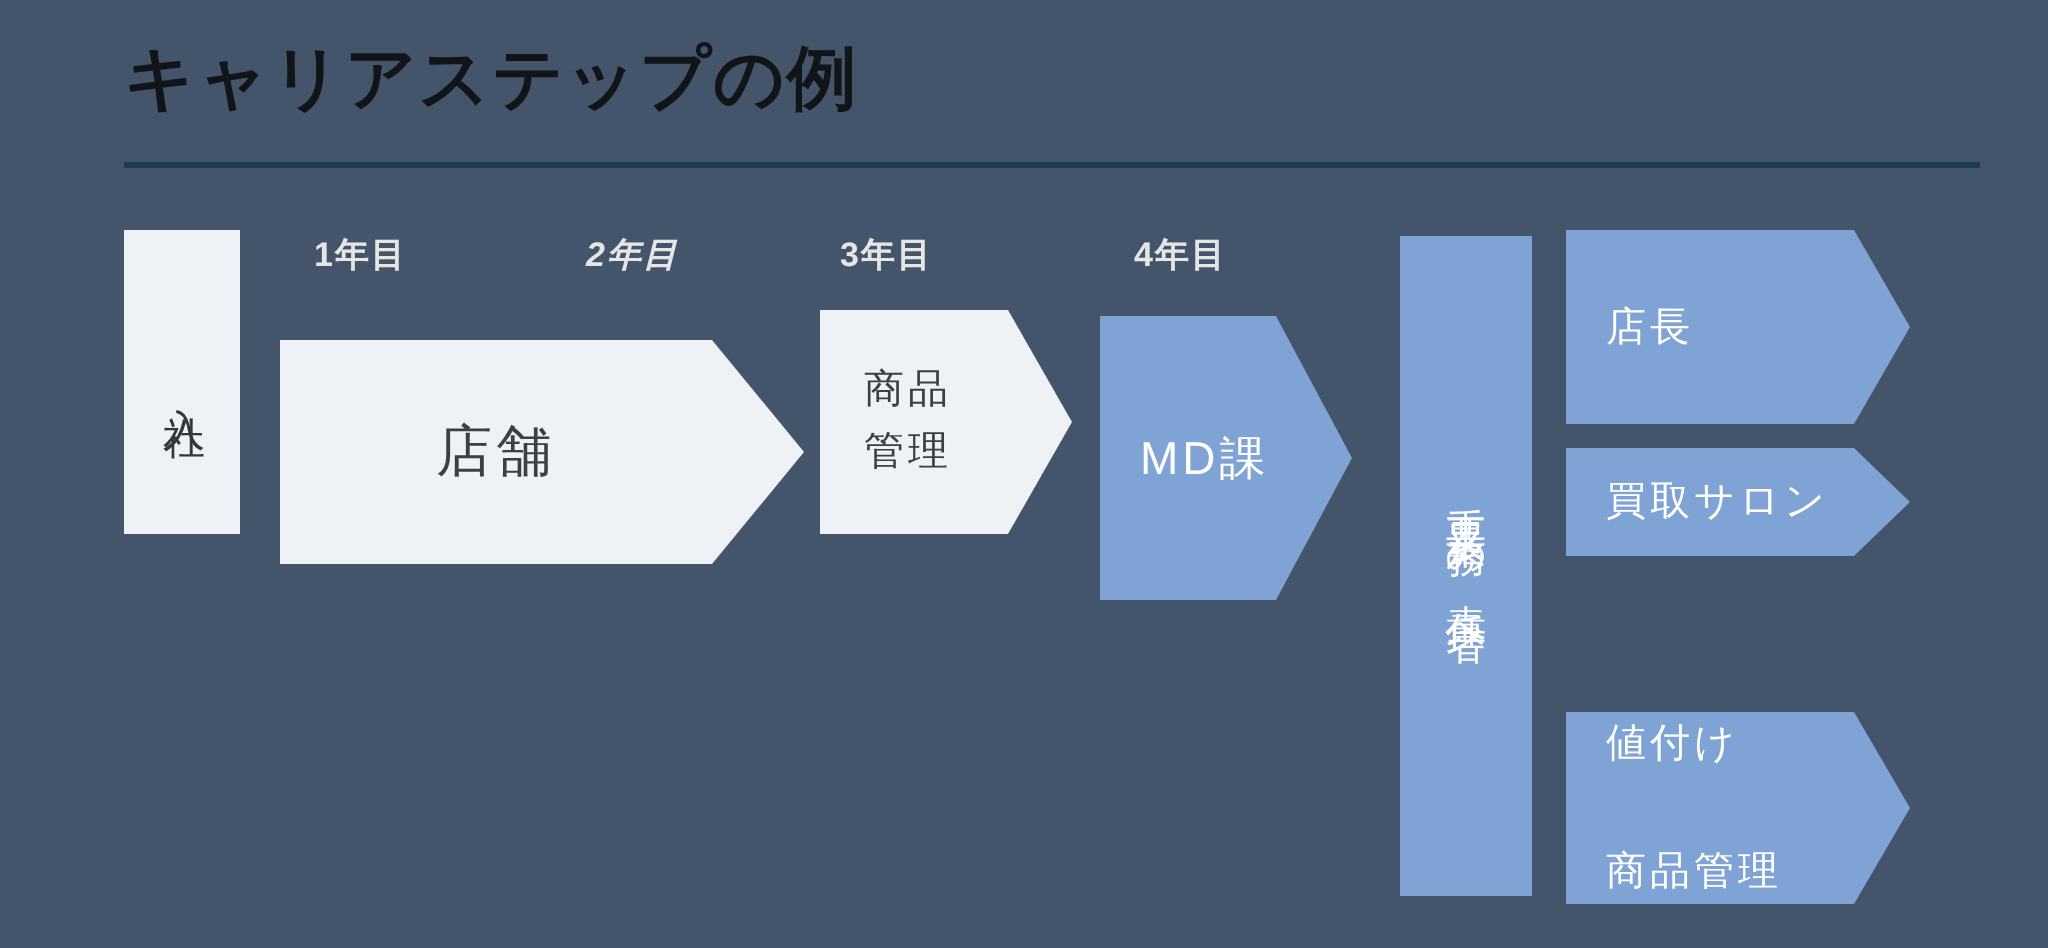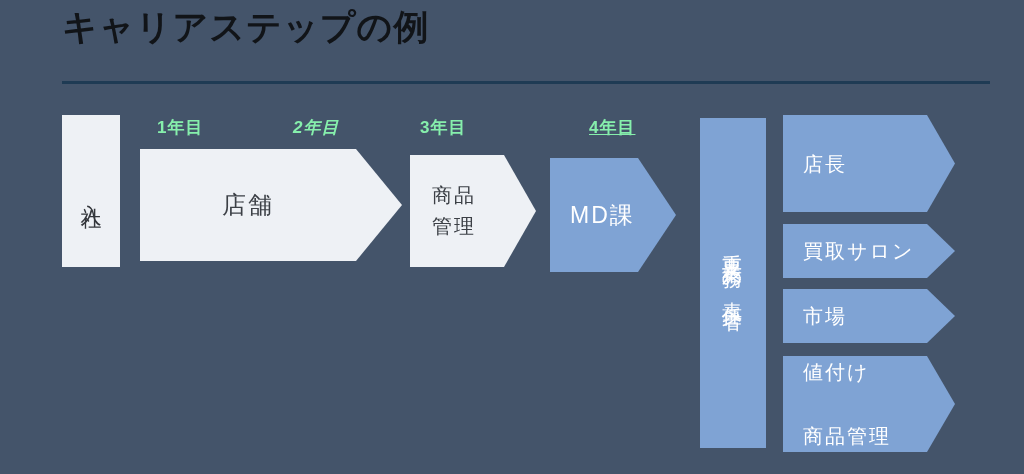--- a/index.html
+++ b/index.html
@@ -9,44 +9,44 @@
   }
   .slide{
     position:relative;
     width:1024px;
     height:474px;
     background:#44546A;
     overflow:hidden;
   }
   .title{
     position:absolute;
-    left:62px; top:4px;
+    left:62px; top:16px;
     font-size:35px;
     font-weight:600;
     color:#111418;
     letter-spacing:1px;
   }
   .divider{
     position:absolute;
     left:62px; top:81px;
     width:928px; height:3px;
     background:#1F3B54;
   }
   .year-label{
     position:absolute;
     top:116px;
     font-size:17px;
     font-weight:700;
-    color:#86efac;
+    color:#e5e5e5;
     letter-spacing:1px;
   }
   .year-1{left:157px;}
   .year-2{left:293px;font-style:italic;}
   .year-3{left:420px;}
-  .year-4{left:589px;text-decoration:underline;}
+  .year-4{left:567px;}
 
   .entry-box{
     position:absolute;
     left:62px; top:115px;
     width:58px; height:152px;
     background:#EEF1F5;
     display:flex; align-items:center; justify-content:center;
   }
   .vtext{
     writing-mode:vertical-rl;
@@ -64,42 +64,42 @@
   }
   .arrow-white{
     background:#EEF1F5;
     color:#3c4046;
   }
   .arrow-blue{
     background:#7FA3D4;
     color:#ffffff;
   }
   .arrow-tenpo{
-    left:140px; top:149px;
+    left:140px; top:170px;
     width:262px; height:112px;
     clip-path:polygon(0 0, calc(100% - 46px) 0, 100% 50%, calc(100% - 46px) 100%, 0 100%);
     justify-content:center;
     padding-right:46px;
     box-sizing:border-box;
-    font-size:24px;
+    font-size:28px;
     letter-spacing:2px;
   }
   .arrow-shohin{
     left:410px; top:155px;
     width:126px; height:112px;
     clip-path:polygon(0 0, calc(100% - 32px) 0, 100% 50%, calc(100% - 32px) 100%, 0 100%);
     padding-left:22px;
     box-sizing:border-box;
     font-size:20px;
     letter-spacing:2px;
     line-height:1.55;
   }
   .arrow-md{
     left:550px; top:158px;
-    width:126px; height:114px;
+    width:126px; height:142px;
     clip-path:polygon(0 0, calc(100% - 38px) 0, 100% 50%, calc(100% - 38px) 100%, 0 100%);
     padding-left:20px;
     box-sizing:border-box;
     font-size:23px;
     letter-spacing:2px;
   }
 
   .milestone-bar{
     position:absolute;
     left:700px; top:118px;
@@ -170,22 +170,19 @@
   </div>
 
   <div class="outcome outcome-1">
     <span>店長</span>
   </div>
 
   <div class="outcome outcome-2">
     <span>買取サロン</span>
   </div>
 
-  <div class="outcome outcome-3">
-    <span>市場</span>
-  </div>
 
   <div class="outcome outcome-4">
     <span>値付け</span>
     <span>商品管理</span>
   </div>
 
 </div>
 
 </body></html>

